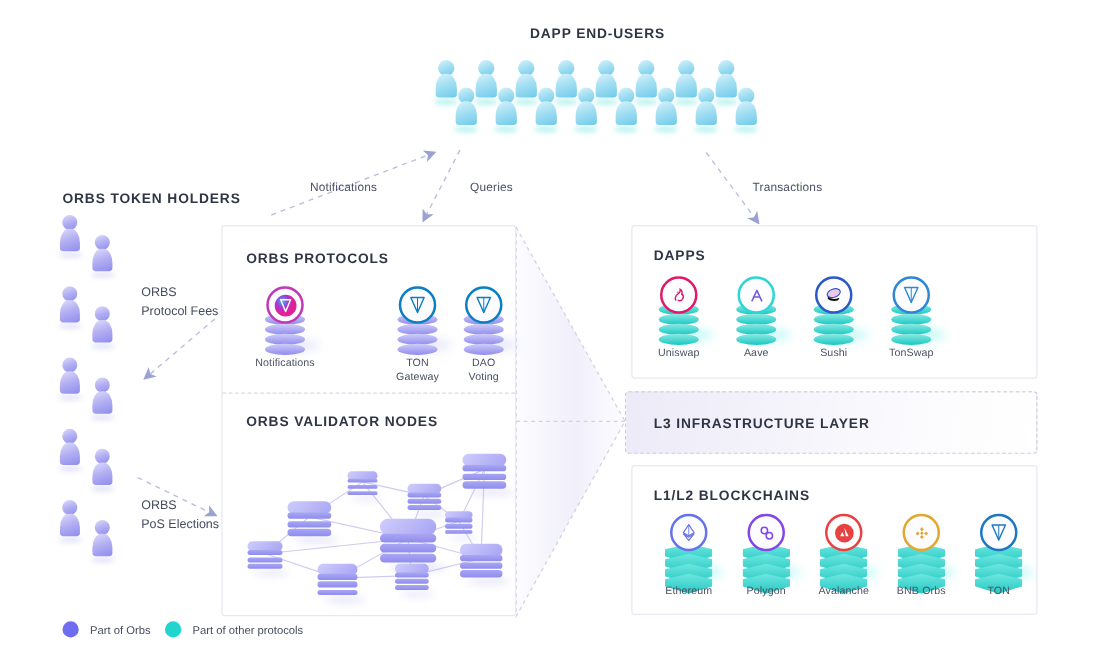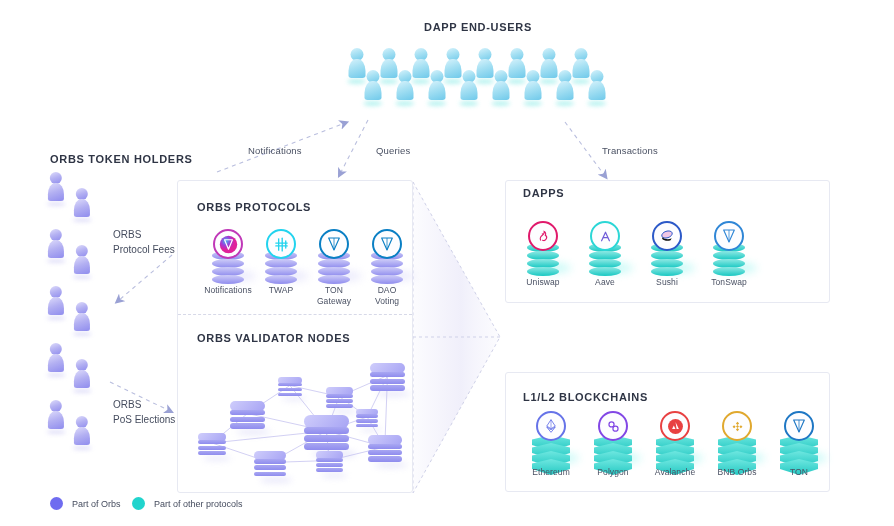--- a/index.html
+++ b/index.html
@@ -301,39 +301,20 @@
                   <stop offset="0%" stop-color="#3fb8f0"></stop>
                   <stop offset="55%" stop-color="#a03ad8"></stop>
                   <stop offset="100%" stop-color="#e0219a"></stop>
                 </radialGradient>
               </defs>
               <circle cx="12" cy="12" r="11" fill="url(#ng)"></circle>
               <path d="M12 6 L17 6 L12 18 L7 6 Z" fill="none" stroke="#ffffff" stroke-width="1.5" stroke-linejoin="round"></path>
             </svg>
           </span>
     <span class="item-label lbl">Notifications</span>
-  </div>
-        <div class="token" style="left:70px;top:0px;height:78px;">
-    <span class="glow" style="background:#c3c1f6;"></span>
-    <span class="disc" style="top:22px;background:linear-gradient(180deg,#cfcdf8 0%,#8f8cee 100%);"></span>
-          <span class="disc" style="top:30px;background:linear-gradient(180deg,#cfcdf8 0%,#8f8cee 100%);"></span>
-          <span class="disc" style="top:38px;background:linear-gradient(180deg,#cfcdf8 0%,#8f8cee 100%);"></span>
-          <span class="disc" style="top:46px;background:linear-gradient(180deg,#cfcdf8 0%,#8f8cee 100%);"></span>
-    <span class="ring" style="border:2px solid #22d3ee;">
-            <svg width="17" height="17" viewBox="0 0 24 24">
-              <g stroke="#22d3ee" stroke-width="1.9" stroke-linecap="round">
-                <path d="M8 4 L8 20"></path>
-                <path d="M13 3 L13 21"></path>
-                <path d="M18 7 L18 17"></path>
-                <path d="M4 10 L20 10"></path>
-                <path d="M4 14 L20 14"></path>
-              </g>
-            </svg>
-          </span>
-    <span class="item-label lbl">TWAP</span>
   </div>
         <div class="token" style="left:123px;top:0px;height:78px;">
     <span class="glow" style="background:#c3c1f6;"></span>
     <span class="disc" style="top:22px;background:linear-gradient(180deg,#cfcdf8 0%,#8f8cee 100%);"></span>
           <span class="disc" style="top:30px;background:linear-gradient(180deg,#cfcdf8 0%,#8f8cee 100%);"></span>
           <span class="disc" style="top:38px;background:linear-gradient(180deg,#cfcdf8 0%,#8f8cee 100%);"></span>
           <span class="disc" style="top:46px;background:linear-gradient(180deg,#cfcdf8 0%,#8f8cee 100%);"></span>
     <span class="ring" style="border:2px solid #0a7fc4;">
             <svg width="16" height="16" viewBox="0 0 24 24">
               <path d="M12 3 L20 3 L12 21 L4 3 Z" fill="none" stroke="#0a7fc4" stroke-width="1.7" stroke-linejoin="round"></path>
@@ -453,21 +434,21 @@
         <span class="nshadow" style="left:6.048px;top:26.92px;width:33.6px;height:6px;"></span>
         <span class="lay top" style="top:0;height:9.6px;border-radius:4.8px;"></span>
           <span class="lay" style="top:8.6px;height:5.04px;"></span>
           <span class="lay" style="top:15.04px;height:5.04px;"></span>
           <span class="lay" style="top:21.479999999999997px;height:5.04px;"></span>
       </div>
       </div>
   </div>
 
   <div class="panel" style="left:505px;top:180px;width:325px;height:123px;">
-    <div class="sect-title" style="left:17px;top:6px;">DAPPS</div>
+    <div class="sect-title" style="left:17px;top:18px;">DAPPS</div>
     <div id="dapps-items" style="position:absolute;left:0;top:40px;width:310px;height:78px;">
         <div class="token" style="left:14px;top:0px;height:78px;">
     <span class="glow" style="background:#5ff0e6;"></span>
     <span class="disc" style="top:22px;background:linear-gradient(180deg,#8fe9e4 0%,#17c8c2 100%);"></span>
           <span class="disc" style="top:30px;background:linear-gradient(180deg,#8fe9e4 0%,#17c8c2 100%);"></span>
           <span class="disc" style="top:38px;background:linear-gradient(180deg,#8fe9e4 0%,#17c8c2 100%);"></span>
           <span class="disc" style="top:46px;background:linear-gradient(180deg,#8fe9e4 0%,#17c8c2 100%);"></span>
     <span class="ring" style="border:2px solid #e0196b;">
             <svg width="17" height="17" viewBox="0 0 24 24">
               <g fill="none" stroke="#e0196b" stroke-width="1.6" stroke-linecap="round">
@@ -519,20 +500,23 @@
             <svg width="18" height="18" viewBox="0 0 24 24">
               <ellipse cx="12" cy="10" rx="7.2" ry="4.4" transform="rotate(-18 12 10)" fill="#f0c7e6" stroke="#2c59c8" stroke-width="1.2"></ellipse>
               <path d="M5.6 13.6c2.6 2.6 8.4 3.6 12.6 1.4l-1.4 2.6c-4 1.6-8.8.6-11.2-1.6z" fill="#111"></path>
             </svg>
           </span>
     <span class="item-label lbl">Sushi</span>
   </div>
       </div>
   </div>
 
+  <div class="panel dashed" style="left:500px;top:313px;width:330px;height:50px;">
+    <div class="sect-title" style="left:22px;top:19px;">L3 INFRASTRUCTURE LAYER</div>
+  </div>
 
   <div class="panel" style="left:505px;top:372px;width:325px;height:120px;">
     <div class="sect-title" style="left:17px;top:18px;">L1/L2 BLOCKCHAINS</div>
     <div id="chain-items" style="position:absolute;left:8px;top:38px;width:310px;height:78px;">
         <div class="token" style="left:14px;top:0px;height:78px;">
     <span class="glow"></span>
     <span class="plate" style="top:24px;"></span>
           <span class="plate" style="top:32px;"></span>
           <span class="plate" style="top:40px;"></span>
           <span class="plate" style="top:48px;"></span>

